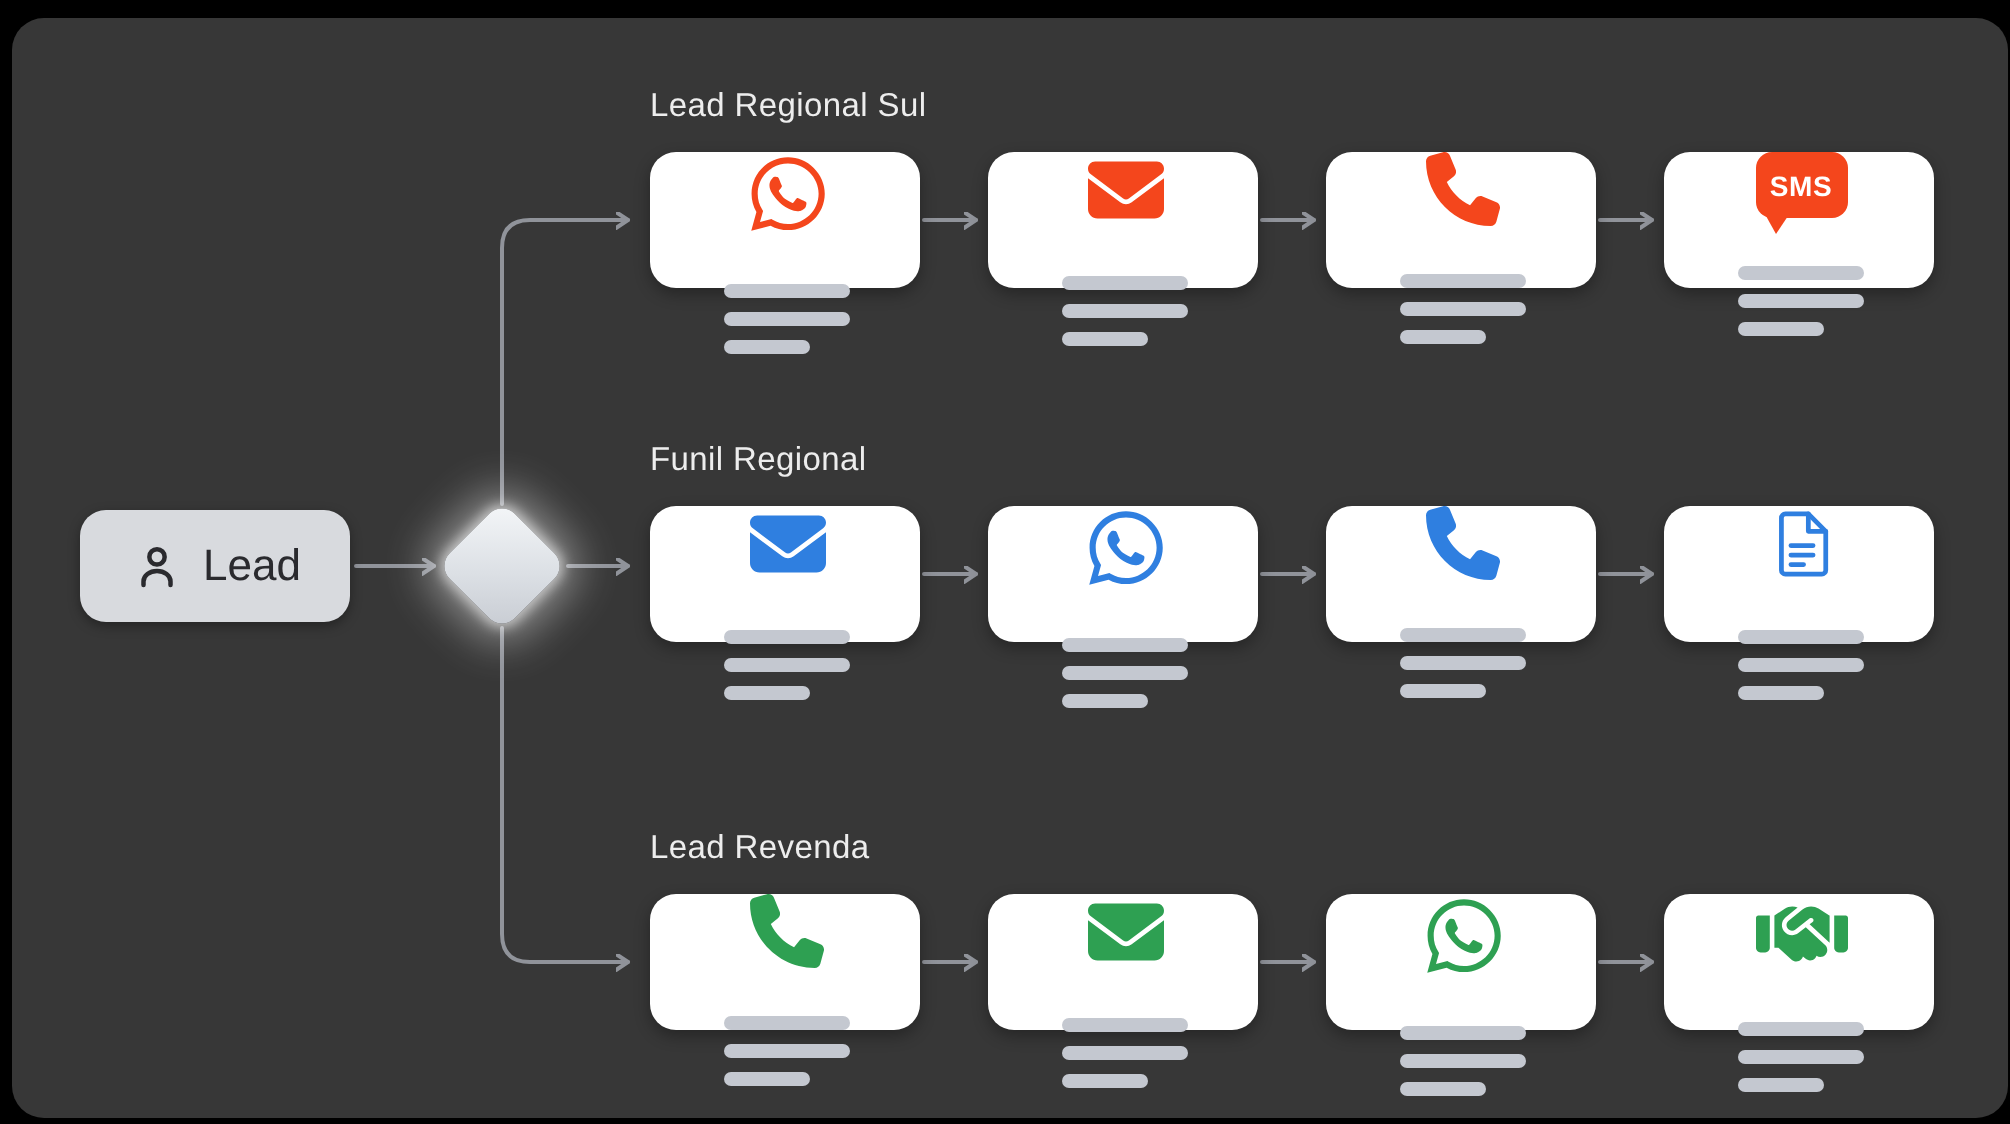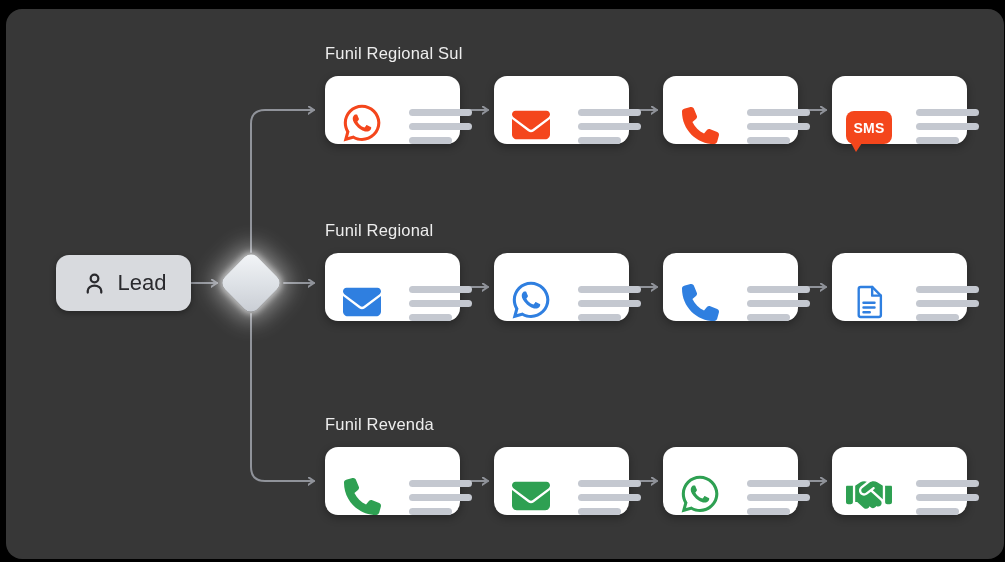--- a/index.html
+++ b/index.html
@@ -8,43 +8,44 @@
     background:var(--bg,#000);
     font-family:"Liberation Sans", sans-serif;
   }
   .stage{
     position:absolute;left:6px;top:9px;right:1px;bottom:3px;
     background:var(--panel,#373737);
     border-radius:16px;
   }
   .connectors{position:absolute;left:0;top:0;pointer-events:none;}
   .lead-node{
-    position:absolute;left:56px;top:255px;width:135px;height:56px;
+    position:absolute;left:40px;top:255px;width:135px;height:56px;
     background:var(--lead-bg,#D8DADE);border-radius:13px;
     display:flex;align-items:center;justify-content:center;gap:10px;
     color:var(--lead-text,#2A2A2E);font-size:22px;
     box-shadow:0 2px 6px rgba(0,0,0,.35);
   }
   .diamond{
     position:absolute;left:228px;top:260px;width:46px;height:46px;
     transform:rotate(45deg);border-radius:9px;
     background:linear-gradient(135deg,#F5F7F9 0%,#DCE0E5 55%,#C7CBD2 100%);
     box-shadow:0 0 22px 9px rgba(255,255,255,.45), 0 0 6px 2px rgba(255,255,255,.55);
   }
   .branch-title{
     position:absolute;left:325px;
     color:var(--title,#EDEDED);font-size:16.5px;letter-spacing:.2px;
   }
   .t0{top:44px}.t1{top:221px}.t2{top:415px}
   .row{position:absolute;left:325px;display:flex;gap:34px;}
   .r0{top:76px}.r1{top:253px}.r2{top:447px}
   .card{
     width:135px;height:68px;background:var(--card,#fff);border-radius:13px;
-    display:flex;align-items:flex-end;padding:0 12px 0 14px;box-sizing:border-box;gap:24px;
+    display:flex;align-items:center;padding:0 12px 0 14px;box-sizing:border-box;gap:24px;
     box-shadow:0 3px 8px rgba(0,0,0,.32);
+    flex-direction:column;
   }
   .card-icon{flex:0 0 auto;display:flex;align-items:center;justify-content:center;width:46px;}
   .lines{display:flex;flex-direction:column;gap:7px;}
   .line{display:block;height:7px;border-radius:3.5px;background:var(--skeleton,#C4C8D0);}
   .l1,.l2{width:63px;}
   .l3{width:43px;}
   .sms-bubble{
     position:relative;display:inline-flex;align-items:center;justify-content:center;
     width:46px;height:33px;border-radius:8px;
     color:#fff;font-weight:bold;font-size:14px;letter-spacing:.3px;
@@ -88,23 +89,23 @@
     <svg viewBox="0 0 24 24" width="27" height="27" fill="none" stroke="#2A2A2E" stroke-width="2" stroke-linecap="round" stroke-linejoin="round">
       <circle cx="12" cy="7.5" r="3.4"></circle>
       <path d="M6 20 v-1.6 a6 4.6 0 0 1 12 0 V20"></path>
     </svg>
   </span>
   <span>Lead</span>
 </div>
 
 <div class="diamond"></div>
 
-<div class="branch-title t0">Funil Regional Sul</div>
+<div class="branch-title t0">Lead Regional Sul</div>
 <div class="branch-title t1">Funil Regional</div>
-<div class="branch-title t2">Funil Revenda</div>
+<div class="branch-title t2">Lead Revenda</div>
 
 <div class="row r0">
     <div class="card">
       <span class="card-icon">
         <svg viewBox="0 0 448 512" width="42" height="42">
           <path fill="#F4461C" d="M380.9 97.1C339 55.1 283.2 32 223.9 32c-122.4 0-222 99.6-222 222 0 39.1 10.2 77.3 29.6 111L0 480l117.7-30.9c32.4 17.7 68.9 27 106.1 27h.1c122.3 0 224.1-99.6 224.1-222 0-59.3-25.2-115-67.1-157zm-157 341.6c-33.2 0-65.7-8.9-94-25.7l-6.7-4-69.8 18.3L72 359.2l-4.4-7c-18.5-29.4-28.2-63.3-28.2-98.2 0-101.7 82.8-184.5 184.6-184.5 49.3 0 95.6 19.2 130.4 54.1 34.8 34.9 56.2 81.2 56.1 130.5 0 101.8-84.9 184.6-186.6 184.6zm101.2-138.2c-5.5-2.8-32.8-16.2-37.9-18-5.1-1.9-8.8-2.8-12.5 2.8-3.7 5.6-14.3 18-17.6 21.8-3.2 3.7-6.5 4.2-12 1.4-32.6-16.3-54-29.1-75.5-66-5.7-9.8 5.7-9.1 16.3-30.3 1.8-3.7.9-6.9-.5-9.7-1.4-2.8-12.5-30.1-17.1-41.2-4.5-10.8-9.1-9.3-12.5-9.5-3.2-.2-6.9-.2-10.6-.2-3.7 0-9.7 1.4-14.8 6.9-5.1 5.6-19.4 19-19.4 46.3 0 27.3 19.9 53.7 22.6 57.4 2.8 3.7 39.1 59.7 94.8 83.8 35.2 15.2 49 16.5 66.6 13.9 10.7-1.6 32.8-13.4 37.4-26.4 4.6-13 4.6-24.1 3.2-26.4-1.3-2.5-5-3.9-10.5-6.6z"></path>
         </svg>
       </span>
       <span class="lines">
         <span class="line l1"></span>

